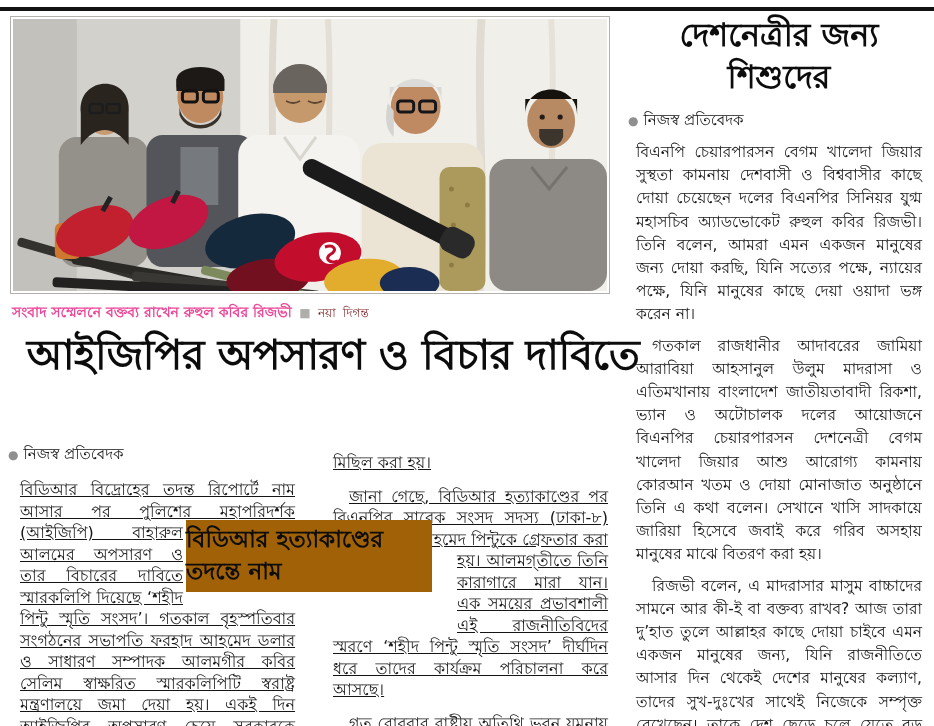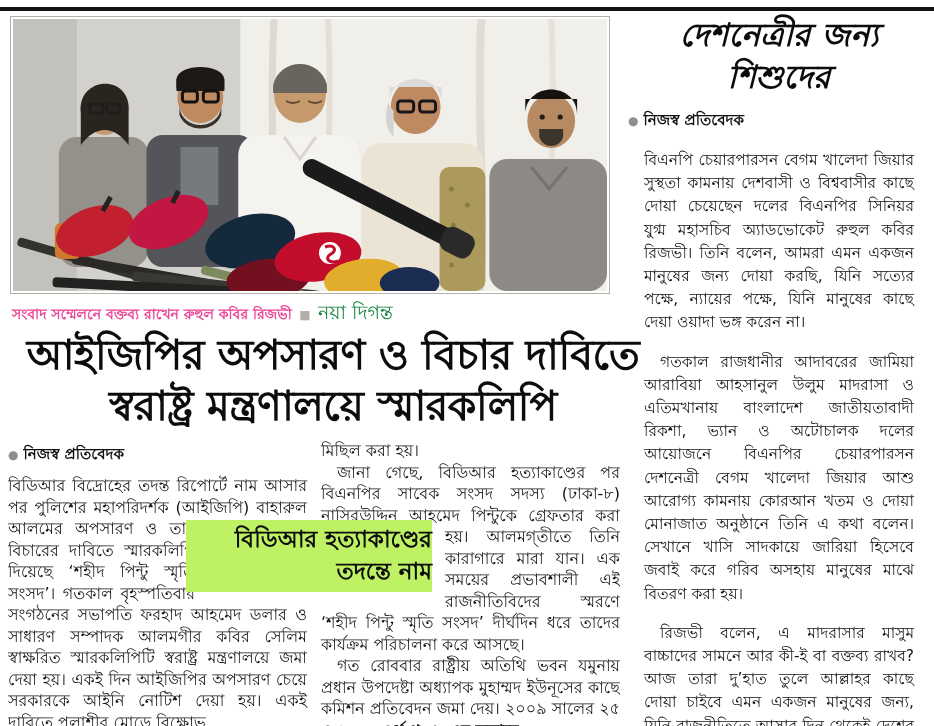--- a/index.html
+++ b/index.html
@@ -11,54 +11,54 @@
 
   
   .photo-wrap{
     position:absolute;left:10px;top:16px;width:600px;height:278px;
     border:1px solid #b3b0aa;background:#fff;padding:2px;box-sizing:border-box;
   }
   .photo-wrap svg{display:block;width:100%;height:100%;}
   .caption{position:absolute;left:12px;top:302px;width:600px;font-size:14px;line-height:20px;}
   .caption .cap-bold{font-weight:bold;color:#ec4899;}
   .caption .cap-sq{color:#b0aeaa;font-size:12px;padding:0 3px;}
-  .caption .cap-credit{color:#15803d;font-size:19px;}
+  .caption .cap-credit{color:#7f1d1d;font-size:12px;font-family:Liberation Mono, monospace;}
 
   
   .main-headline{
     position:absolute;left:0;top:330px;width:618px;text-align:center;
     font-weight:bold;font-size:41px;line-height:51px;color:#0c0c0c;letter-spacing:-0.5px;padding-left:24px;
   }
 
   
   .lead-article{position:absolute;left:8px;top:440px;width:612px;height:286px;overflow:hidden;}
   .cols{display:flex;gap:14px;}
   .col{width:299px;box-sizing:border-box;}
-  .byline{font-weight:bold;font-size:15px;margin:2px 0 8px 0;}
+  .byline{font-weight:normal;font-size:15px;margin:2px 0 8px 0;}
   .byline .dot{color:#8f8f8f;font-size:12px;margin-right:5px;}
   .bodytext{font-size:16px;line-height:21.5px;text-align:justify;color:#151515;}
-  .bodytext p{margin:0;}
+  .bodytext p{margin:12px;text-decoration:underline;}
   .bodytext p.indent{text-indent:16px;}
   .cut-r{float:right;width:112px;height:86px;}
   .cut-l{float:left;width:118px;height:86px;margin-right:6px;}
   .pull-quote{
-    position:absolute;left:178px;top:80px;width:246px;z-index:3;background:#bef264;
-    text-align:right;font-weight:bold;font-size:23px;line-height:32px;color:#0d0d0d;padding:3px 0 5px 0;
+    position:absolute;left:178px;top:80px;width:246px;z-index:3;background:#a16207;
+    text-align:left;font-weight:bold;font-size:23px;line-height:32px;color:#0d0d0d;padding:3px 0 5px 0;
   }
   .jump-sq{color:#9d9d9d;font-size:12px;}
   .jump-txt{font-weight:bold;font-style:italic;}
 
   
   .side-article{position:absolute;left:628px;top:12px;width:302px;height:714px;overflow:hidden;}
   .side-headline{
-    text-align:center;font-weight:bold;font-size:32px;line-height:42px;color:#0c0c0c;margin:2px 0 10px 0;font-style:italic;
+    text-align:center;font-weight:bold;font-size:32px;line-height:42px;color:#0c0c0c;margin:2px 0 10px 0;
   }
   .side-article .byline{margin:6px 0 8px 0;}
   .side-body{font-size:15.5px;line-height:23.2px;text-align:justify;color:#151515;}
-  .side-body p{margin:16px;}
+  .side-body p{margin:8px;}
   .side-body p.indent{text-indent:16px;}
 </style>
 </head>
 <body>
 
 <div class="page">
 
   <div class="top-rule"></div>
 
   <div class="photo-wrap">
@@ -142,21 +142,20 @@
   </div>
 
   <div class="caption">
     <span class="cap-bold">সংবাদ সম্মেলনে বক্তব্য রাখেন রুহুল কবির রিজভী</span>
     <span class="cap-sq">■</span>
     <span class="cap-credit">নয়া দিগন্ত</span>
   </div>
 
   <div class="main-headline">
     <div>আইজিপির অপসারণ ও বিচার দাবিতে</div>
-    <div>স্বরাষ্ট্র মন্ত্রণালয়ে স্মারকলিপি</div>
   </div>
 
   <div class="lead-article">
     <div class="cols">
       <div class="col">
         <div class="byline">
           <span class="dot">●</span><span>নিজস্ব প্রতিবেদক</span>
         </div>
         <div class="bodytext">
           <p><span>বিডিআর বিদ্রোহের তদন্ত রিপোর্টে নাম আসার পর পুলিশের মহাপরিদর্শক (আইজিপি) </span><span class="cut-r"></span><span>বাহারুল আলমের অপসারণ ও তার বিচারের দাবিতে স্মারকলিপি দিয়েছে ‘শহীদ পিন্টু স্মৃতি সংসদ’। গতকাল বৃহস্পতিবার সংগঠনের সভাপতি ফরহাদ আহমেদ ডলার ও সাধারণ সম্পাদক আলমগীর কবির সেলিম স্বাক্ষরিত স্মারকলিপিটি স্বরাষ্ট্র মন্ত্রণালয়ে জমা দেয়া হয়। একই দিন আইজিপির অপসারণ চেয়ে সরকারকে আইনি নোটিশ দেয়া হয়। একই দাবিতে পলাশীর মোড়ে বিক্ষোভ</span></p>

